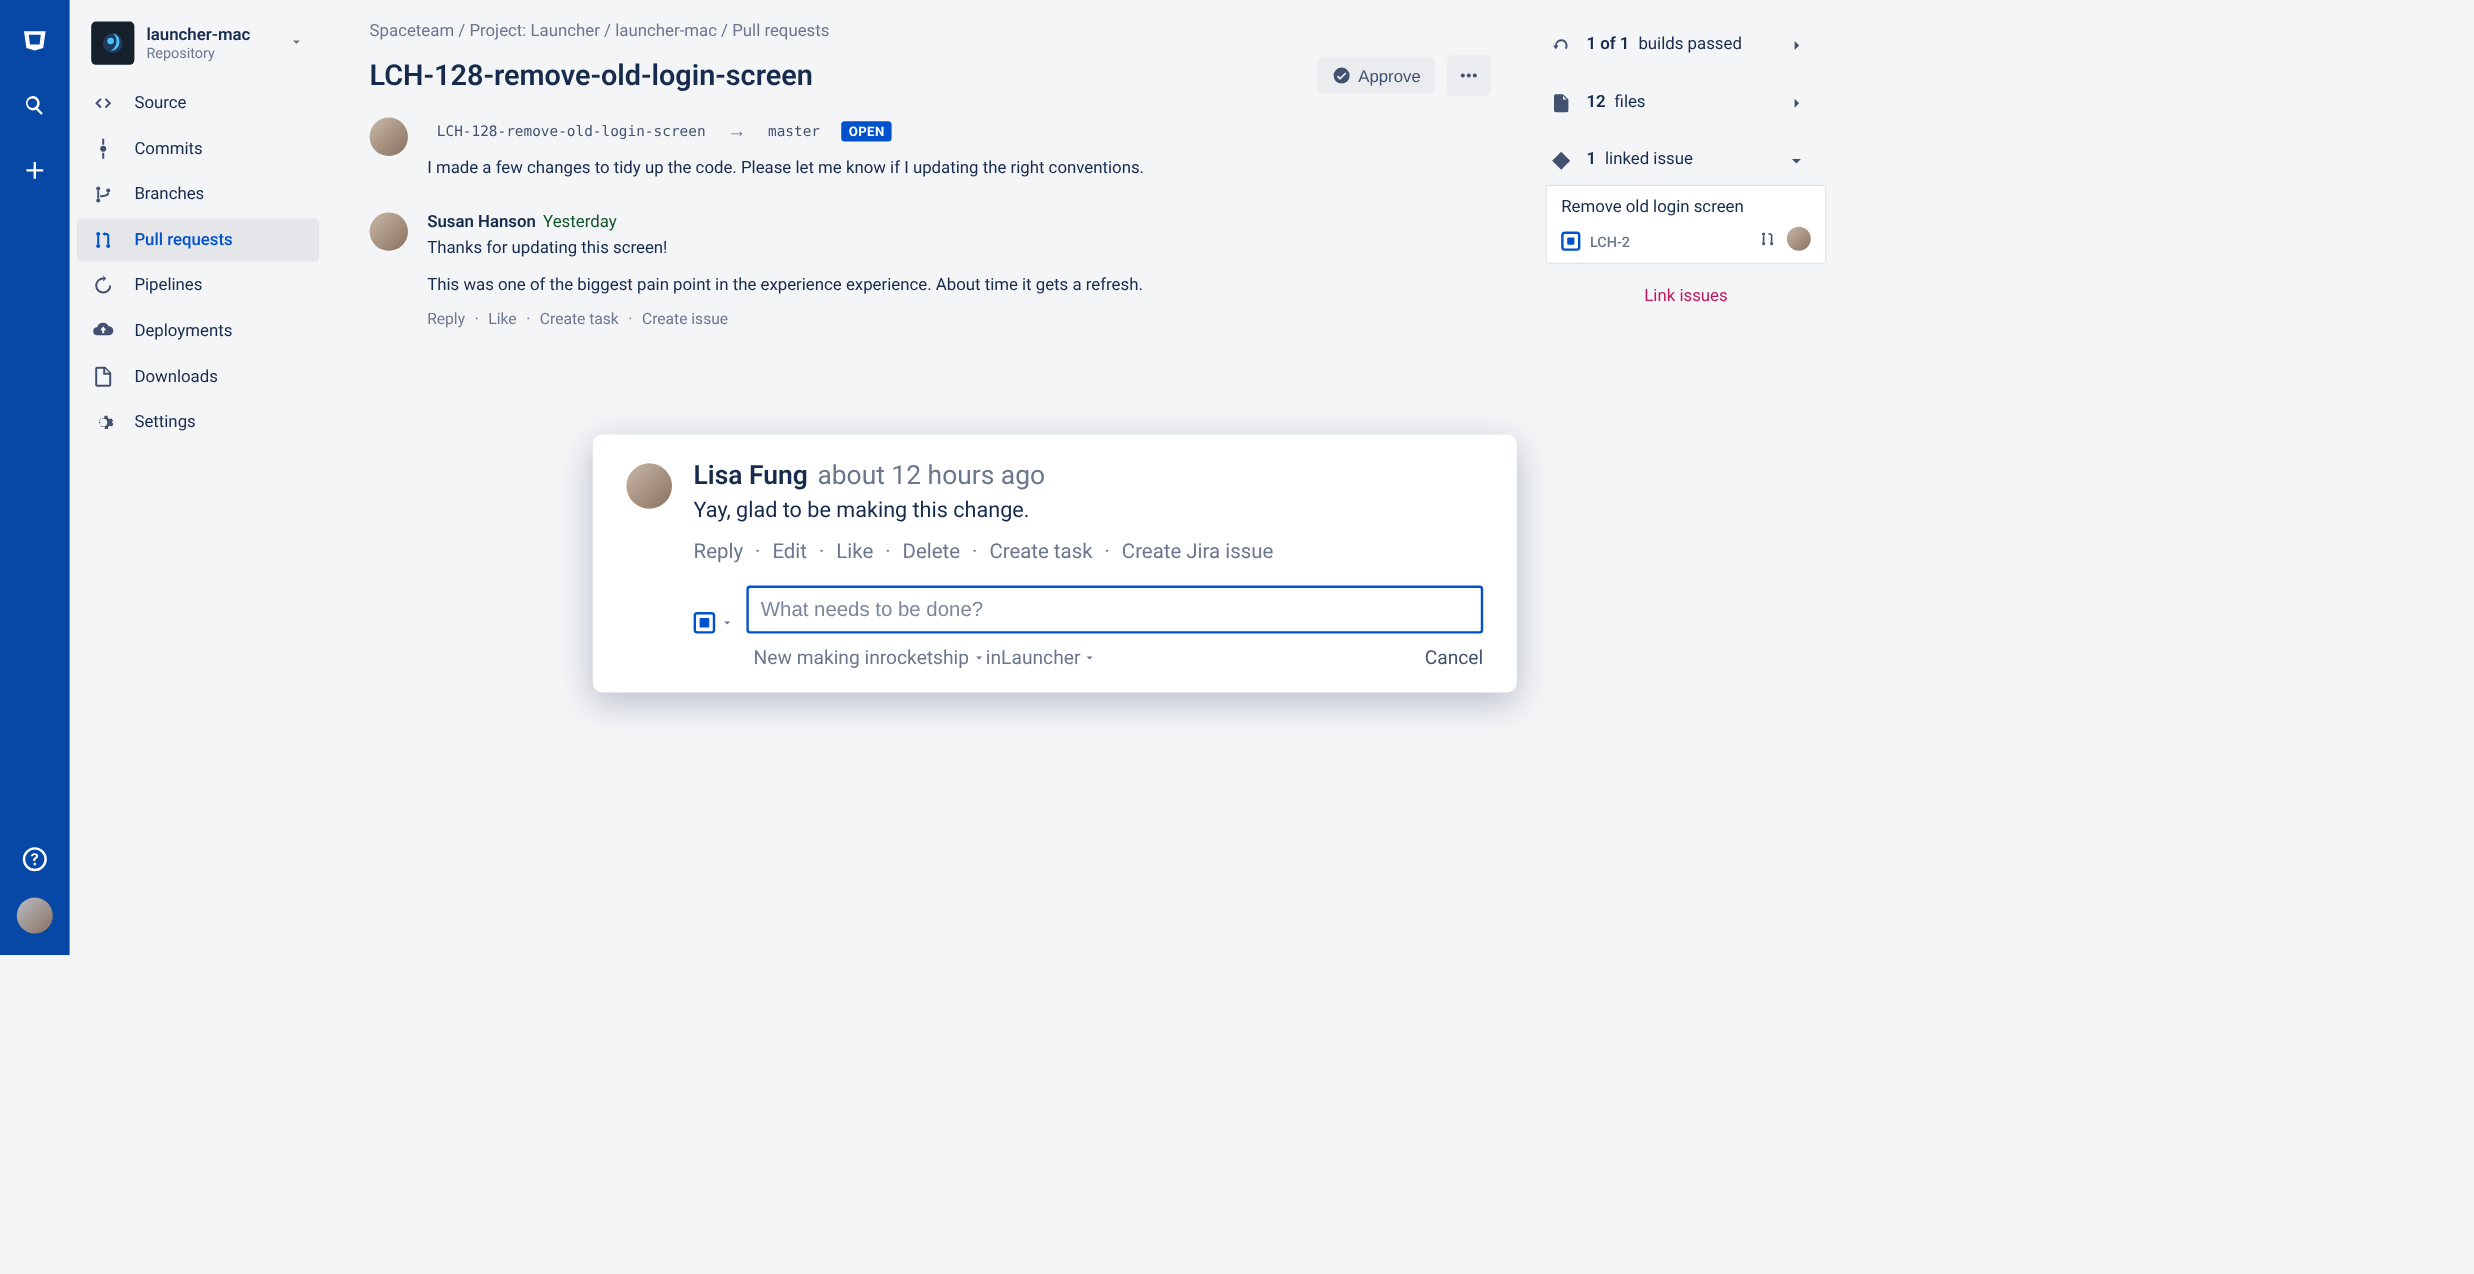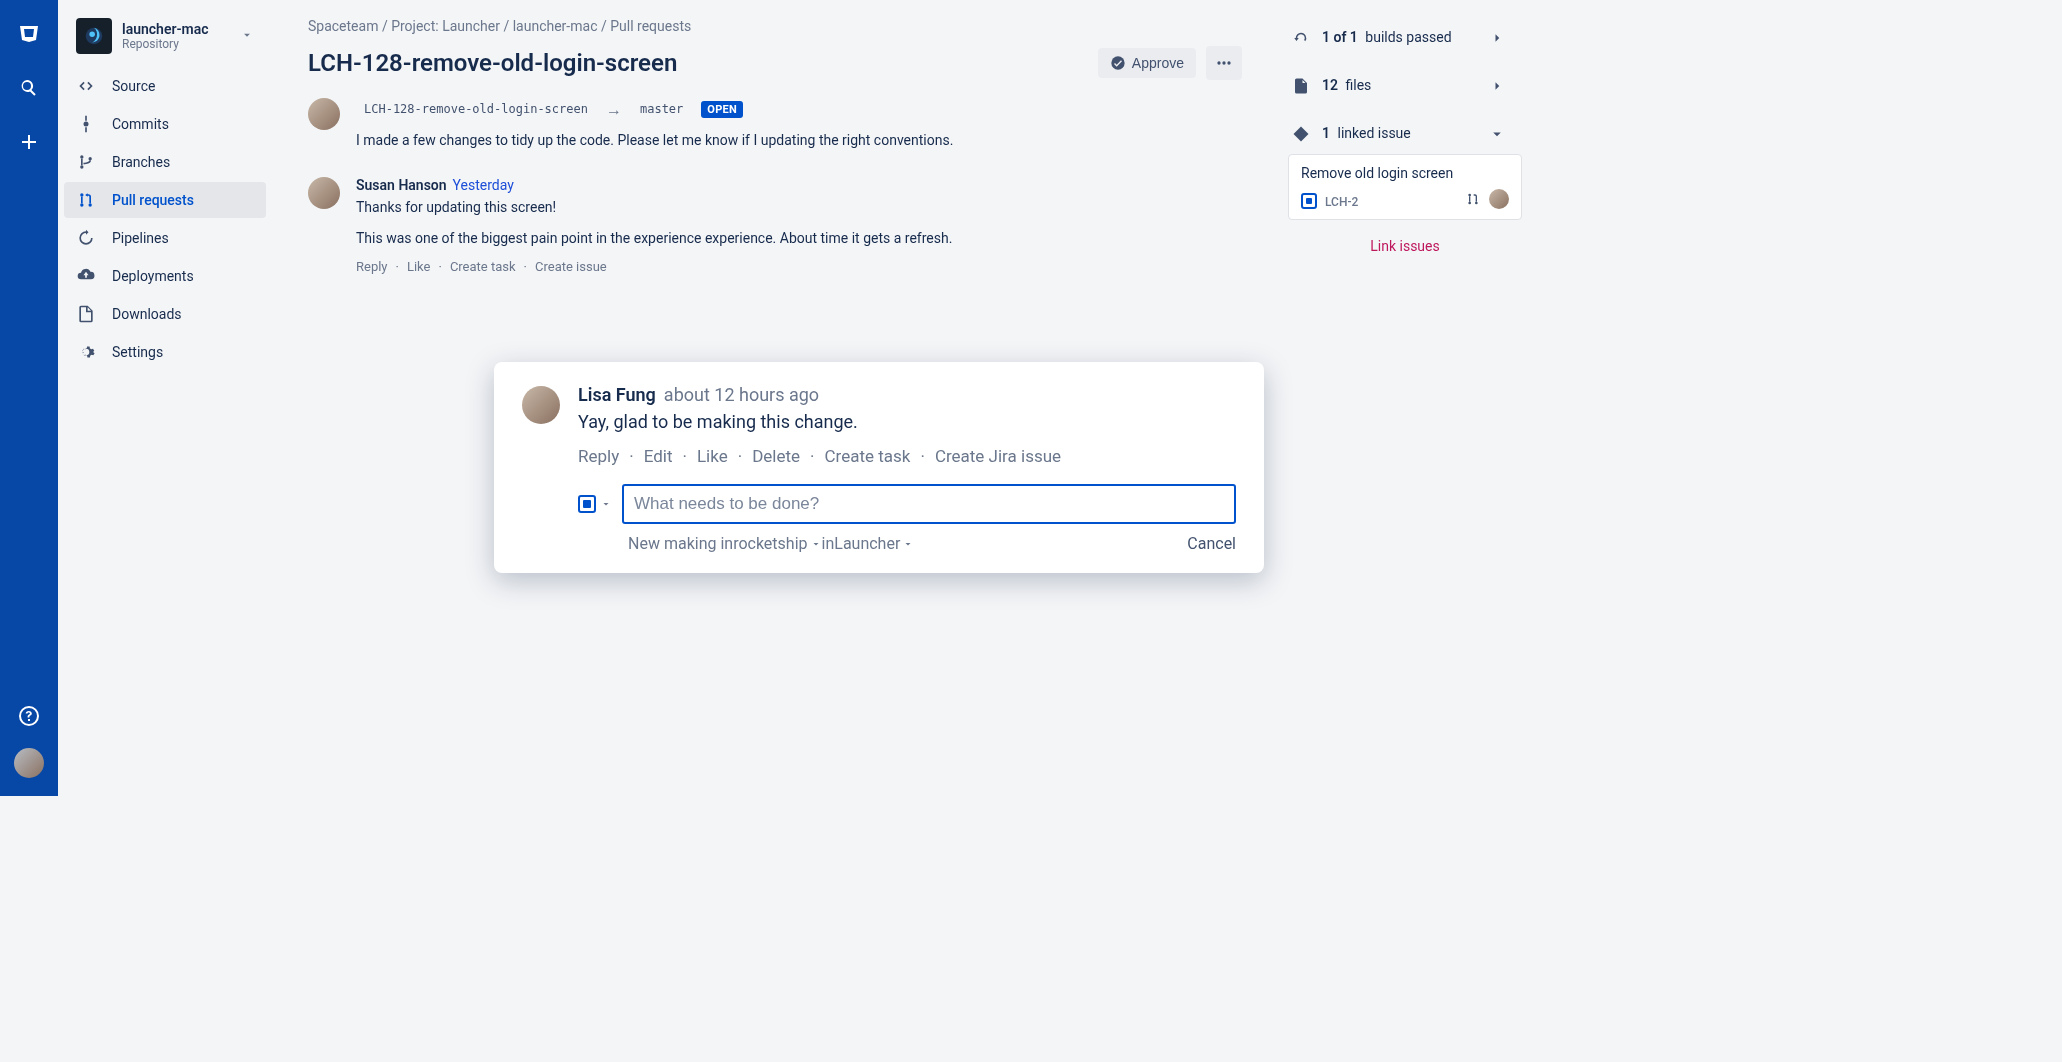--- a/index.html
+++ b/index.html
@@ -35,21 +35,21 @@
 .branch-row{display:flex;align-items:center;gap:10px;margin-bottom:10px}
 .lozenge{background:#f4f5f7;border-radius:3px;padding:4px 8px;font-size:12px;color:#42526e;font-family:ui-monospace,Menlo,monospace}
 .arrow{color:#6b778c}
 .badge-open{background:#0052cc;color:#fff;font-size:11px;font-weight:700;padding:2px 6px;border-radius:3px;letter-spacing:.3px}
 .pr-desc{font-size:14px;color:#172b4d;line-height:1.5;max-width:660px}
 .comments-h{font-size:16px;font-weight:600;margin-bottom:16px}
 .comment{display:flex;gap:16px;margin-bottom:22px}
 .c-body{flex:1;min-width:0}
 .c-head{font-size:14px;margin-bottom:4px}
 .c-author{font-weight:600;color:#172b4d}
-.c-time{color:#1d4ed8;margin-left:6px}
+.c-time{color:#14532d;margin-left:6px}
 .c-text{font-size:14px;color:#172b4d;line-height:1.5;margin-bottom:10px;max-width:700px}
 .c-actions{font-size:13px;color:#6b778c;display:flex;align-items:center;gap:8px}
 .c-actions a{color:#6b778c;cursor:pointer}
 .c-actions .dot{color:#6b778c}
 .right-panel{width:268px;padding:18px 14px 18px 0}
 .panel{background:#f4f5f7;border-radius:4px;margin-bottom:8px}
 .panel-row{display:flex;padding:11px 14px;font-size:14px;cursor:pointer}
 .panel-row svg{width:18px;height:18px;margin-right:12px;fill:#42526e}
 .panel-row .chev{margin-left:auto;fill:#42526e}
 .panel-row b{font-weight:600;margin-right:4px}
@@ -59,27 +59,27 @@
 .issue-ico{width:16px;height:16px;border:2px solid #0052cc;border-radius:3px;display:inline-block;position:relative}
 .issue-ico::after{content:"";position:absolute;inset:3px;background:#0052cc;border-radius:1px}
 .linked-key{font-size:12px;color:#6b778c;font-weight:500}
 .linked-right{margin-left:auto;display:flex;align-items:center;gap:8px}
 .linked-avatar{width:20px;height:20px;border-radius:50%;background:linear-gradient(135deg,#c8b8a8,#8a7060)}
 .link-issues{text-align:center;padding:8px 0 12px}
 .link-issues a{color:#be185d;font-size:14px;cursor:pointer}
 .modal{position:absolute;left:222px;top:362px;width:770px;background:#fff;border-radius:8px;box-shadow:0 8px 28px rgba(9,30,66,.25);padding:22px 28px 20px;display:flex;gap:18px}
 .modal .avatar-sm{width:38px;height:38px;margin-top:2px}
 .modal-body{flex:1}
-.m-head{font-size:18px;margin-bottom:6px}
+.m-head{font-size:22px;margin-bottom:6px}
 .m-author{font-weight:600}
 .m-time{color:#6b778c;margin-left:8px}
 .m-text{font-size:18px;color:#172b4d;margin-bottom:14px}
 .m-actions{font-size:17px;color:#6b778c;display:flex;gap:10px;align-items:center;margin-bottom:18px}
 .m-actions a{color:#6b778c;cursor:pointer}
-.create-row{display:flex;align-items:center;gap:10px}
+.create-row{display:flex;align-items:flex-end;gap:10px}
 .issue-type{display:flex;align-items:center;gap:4px;cursor:pointer}
 .issue-type .issue-ico{width:18px;height:18px}
 .create-input{flex:1;border:2px solid #0052cc;border-radius:3px;padding:8px 10px;font-size:17px;color:#172b4d;outline:none}
 .create-input::placeholder{color:#7a869a}
 .create-foot{display:flex;align-items:center;margin-top:10px;padding-left:50px;font-size:16px;color:#6b778c}
 .create-foot .sel{cursor:pointer;display:inline-flex;align-items:center;gap:2px}
 .create-foot .cancel{margin-left:auto;cursor:pointer;color:#42526e}
 .chev-sm{width:12px;height:12px;fill:#6b778c}
 </style>
 </head>

